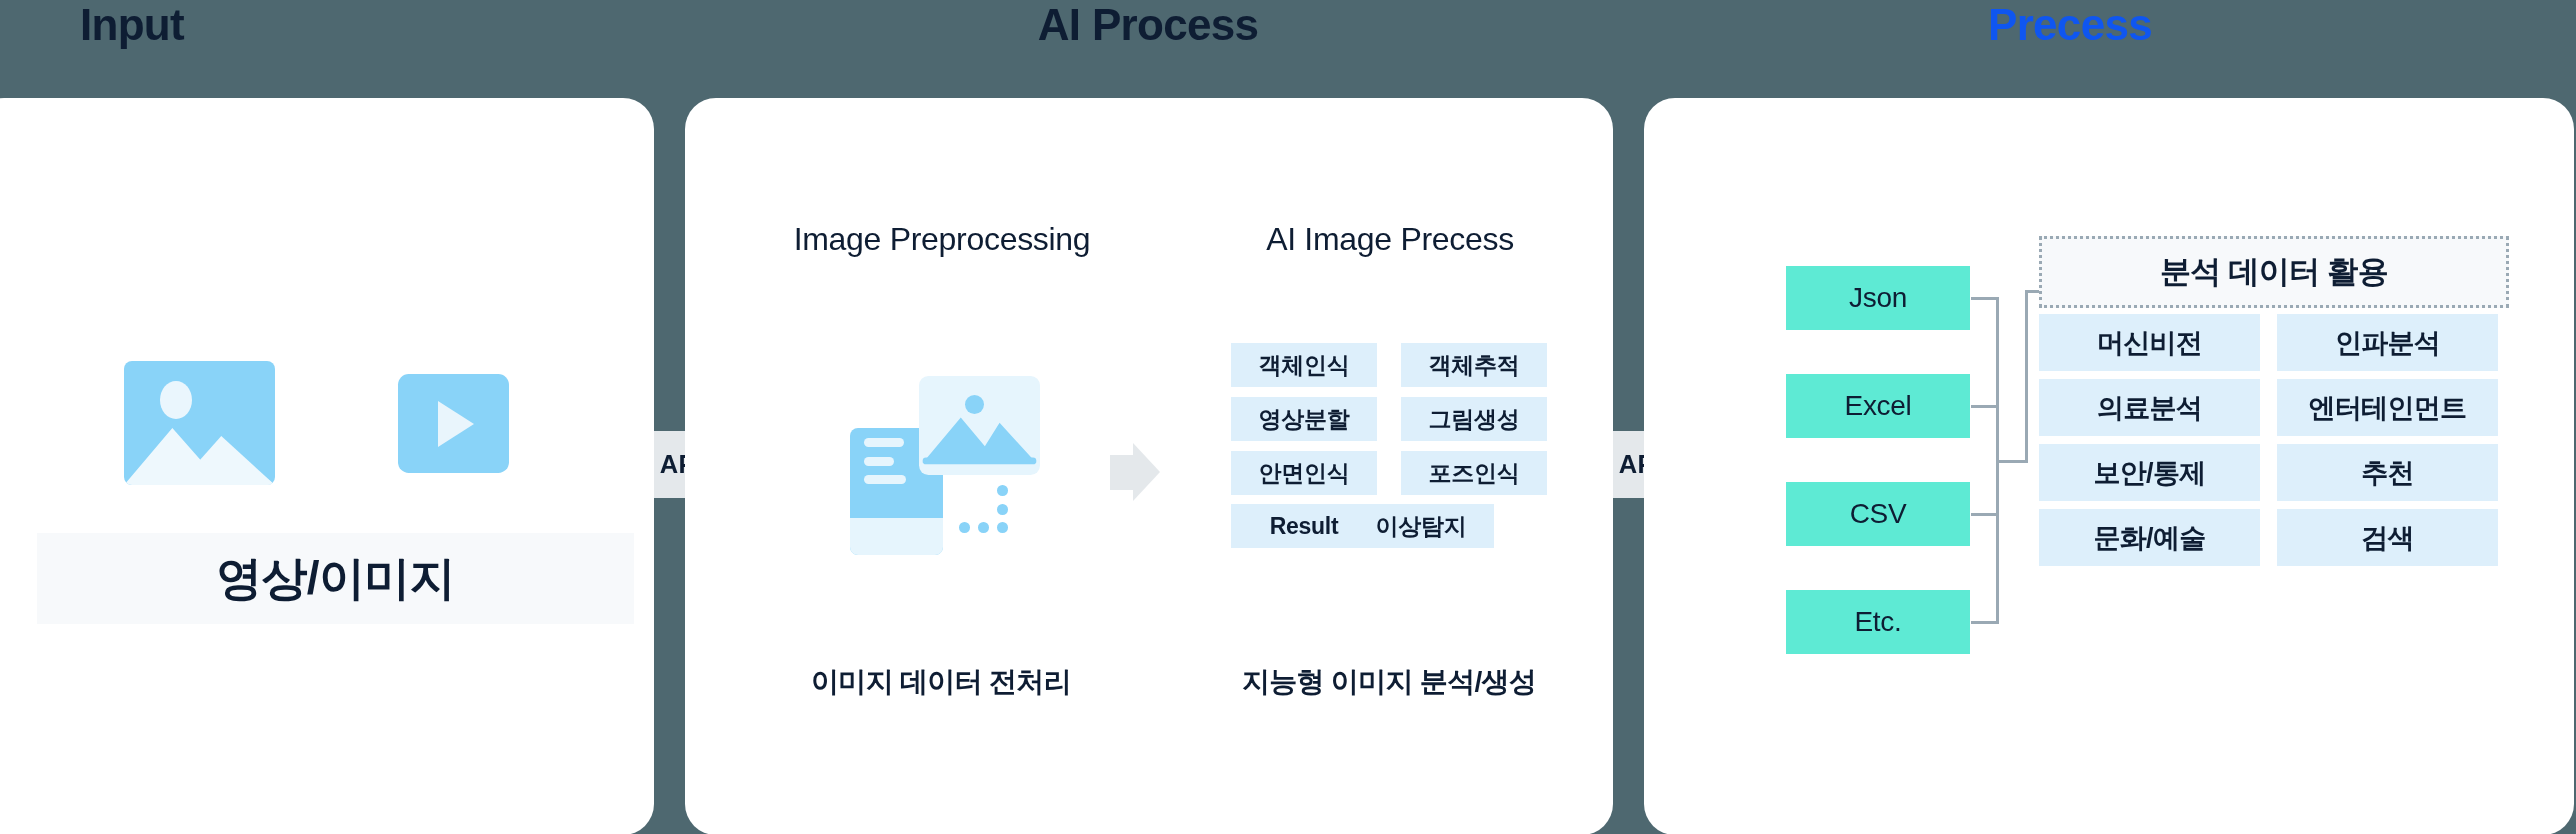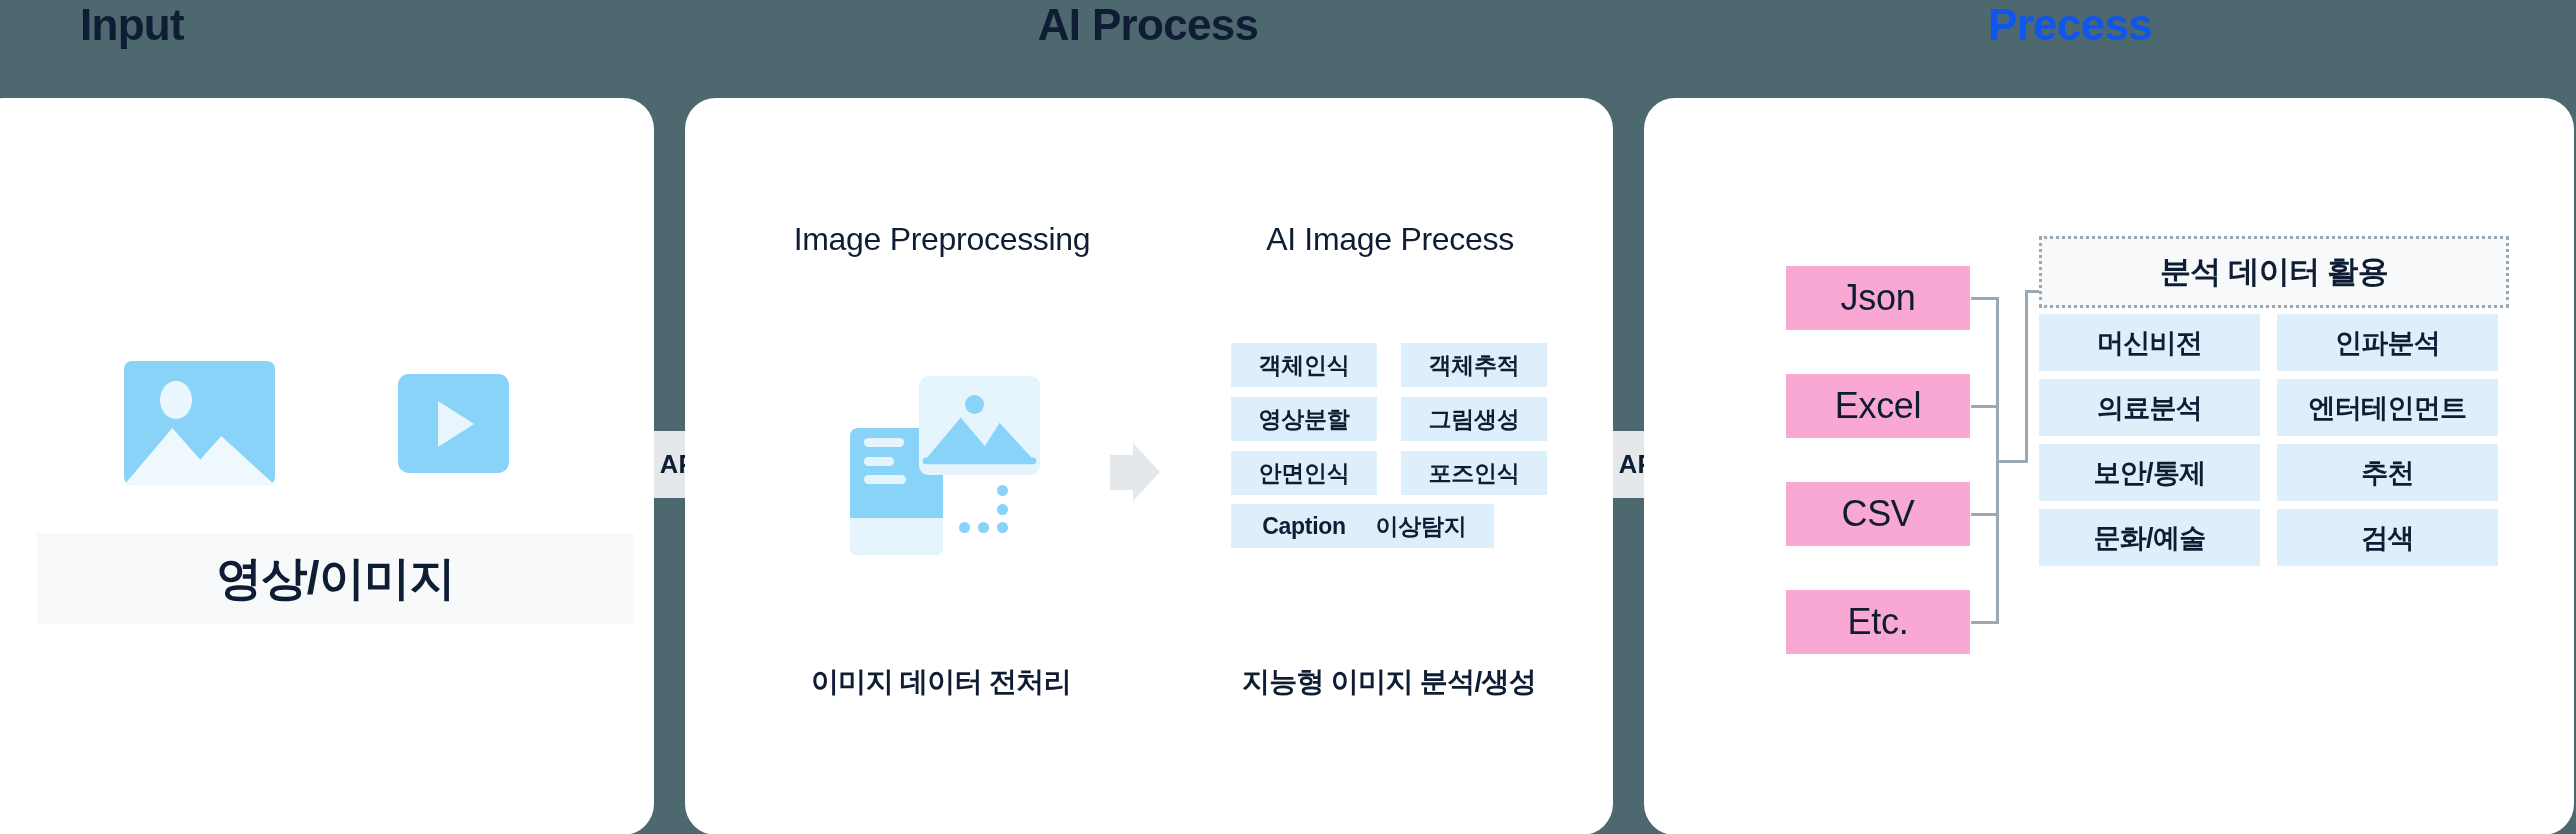--- a/index.html
+++ b/index.html
@@ -149,23 +149,23 @@
     background:#ddeffb;
     display:flex;align-items:center;justify-content:center;
     font-size:23px;font-weight:700;color:#0e1d33;
     letter-spacing:-0.3px;
   }
   .tag.plain{font-weight:700;}
 
   
   .fmt{
     position:absolute;
-    background:#f9a8d4;
-    display:flex;align-items:center;justify-content:center;
-    font-size:36px;font-weight:400;color:#0e1d33;
+    background:#5eead4;
+    display:flex;align-items:center;justify-content:center;
+    font-size:28px;font-weight:400;color:#0e1d33;
     letter-spacing:-0.3px;
   }
 
   
   .conn{position:absolute;background:#9aa9b4;}
   .conn.h{height:2.7px;}
   .conn.v{width:2.7px;}
 
   
   .dotted-box{
@@ -244,21 +244,21 @@
   <div class="caption" style="left:941px;top:663px;">이미지 데이터 전처리</div>
 
   <div class="plain-arrow" style="left:1110px;top:443px;">
     <div class="shaft"></div>
     <div class="head"></div>
   </div>
 
   <div class="tag" style="left:1231px;top:343px;width:146px;height:44px;">객체인식</div>
   <div class="tag" style="left:1231px;top:397px;width:146px;height:44px;">영상분할</div>
   <div class="tag" style="left:1231px;top:451px;width:146px;height:44px;">안면인식</div>
-  <div class="tag plain" style="left:1231px;top:504px;width:146px;height:44px;">Caption</div>
+  <div class="tag plain" style="left:1231px;top:504px;width:146px;height:44px;">Result</div>
 
   <div class="tag" style="left:1401px;top:343px;width:146px;height:44px;">객체추적</div>
   <div class="tag" style="left:1401px;top:397px;width:146px;height:44px;">그림생성</div>
   <div class="tag" style="left:1401px;top:451px;width:146px;height:44px;">포즈인식</div>
   <div class="tag" style="left:1348px;top:504px;width:146px;height:44px;">이상탐지</div>
 
   <div class="caption" style="left:1389px;top:663px;">지능형 이미지 분석/생성</div>
 
   <div class="api-arrow" style="left:1613px;top:431px;">
     <div class="shaft">API</div>

